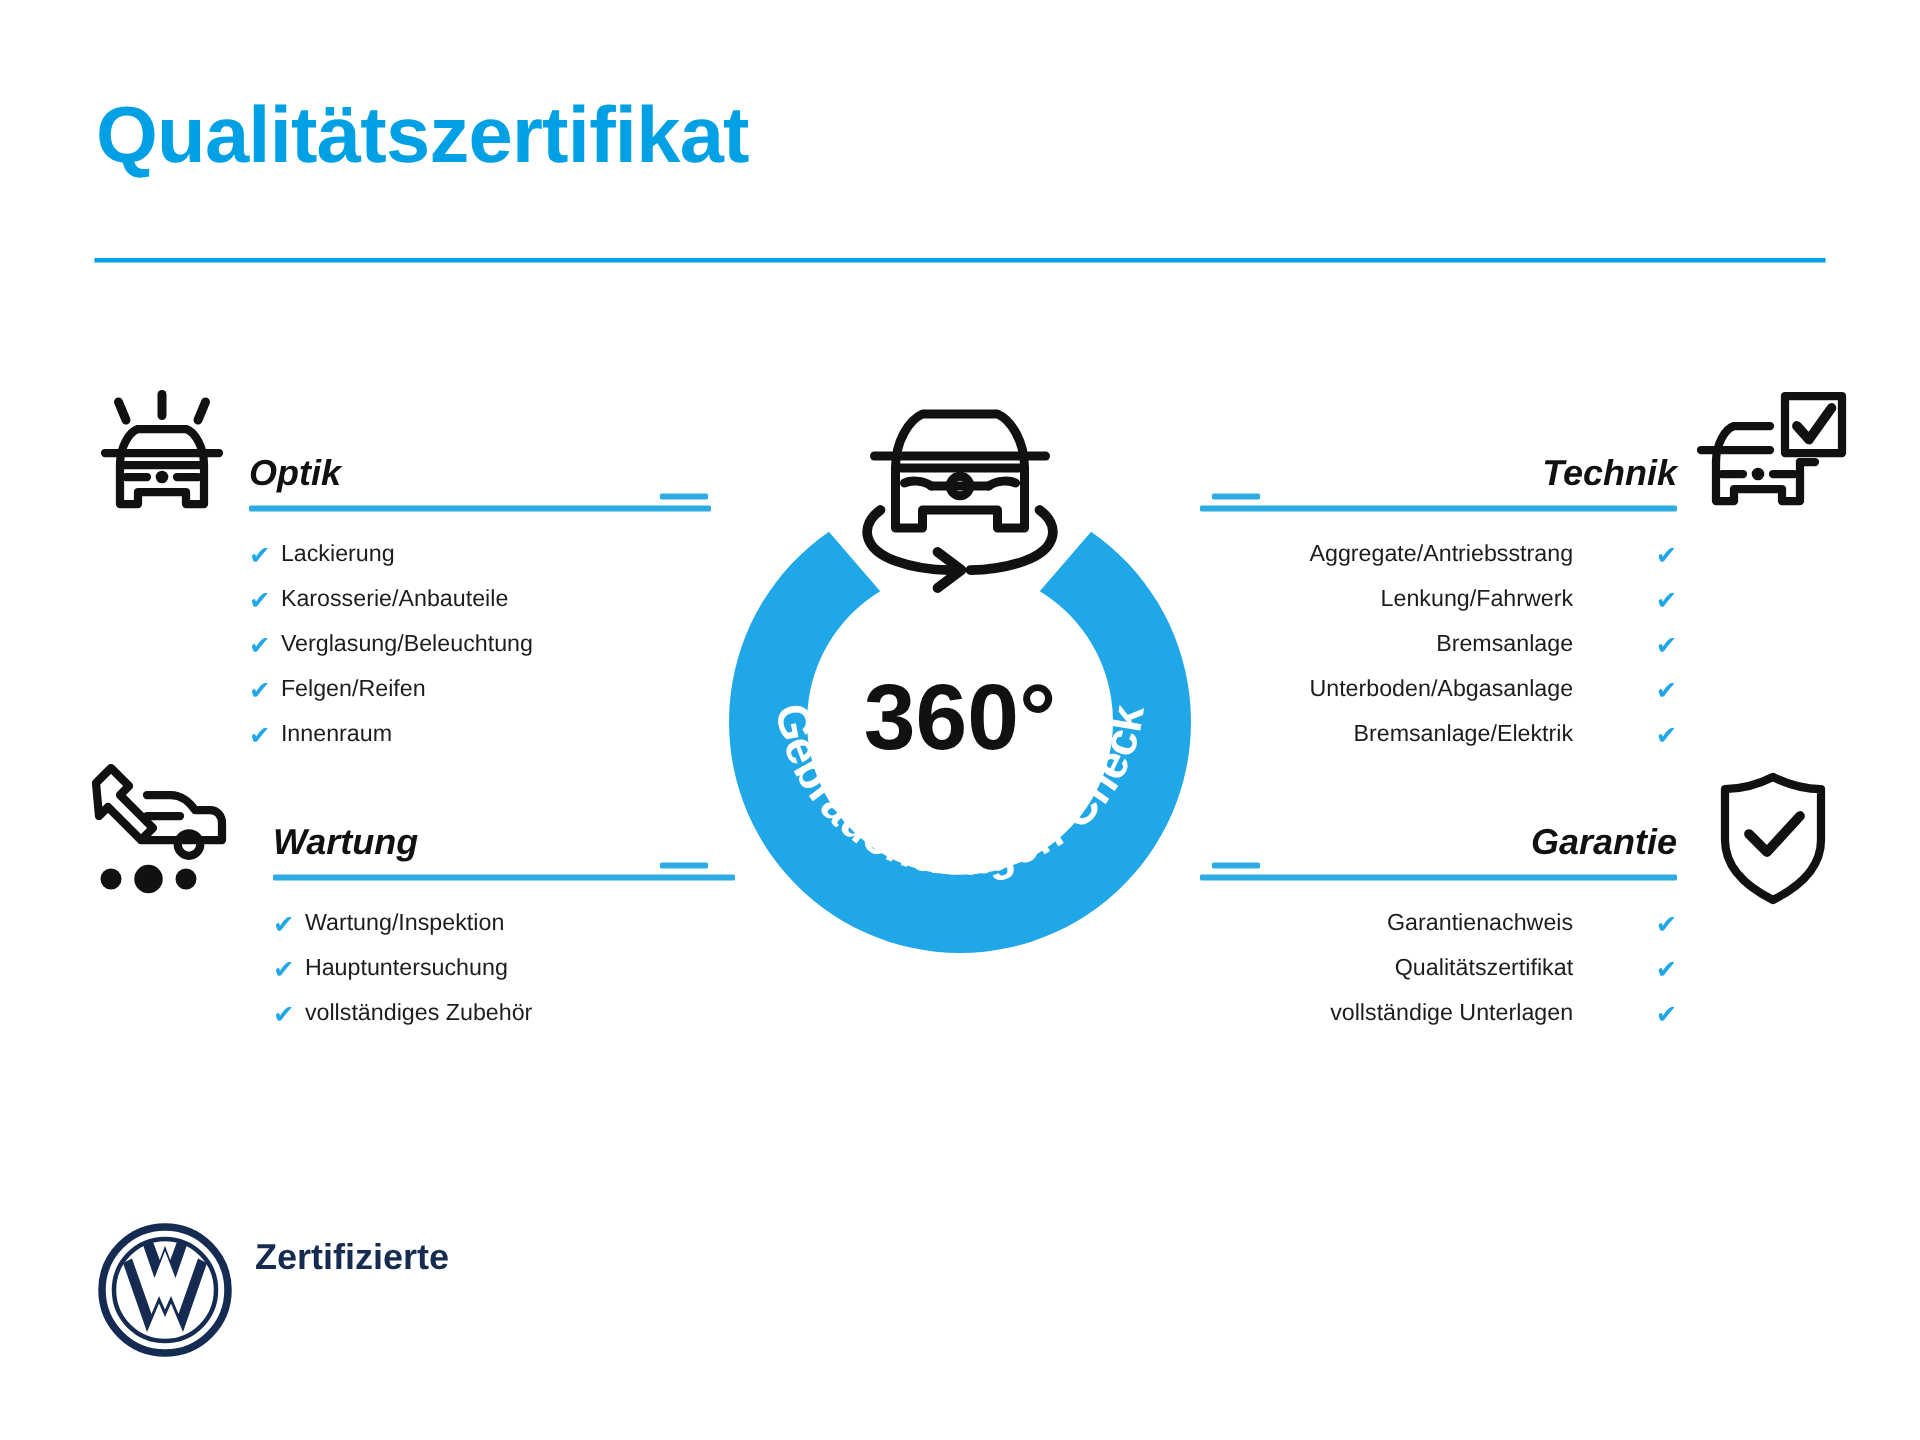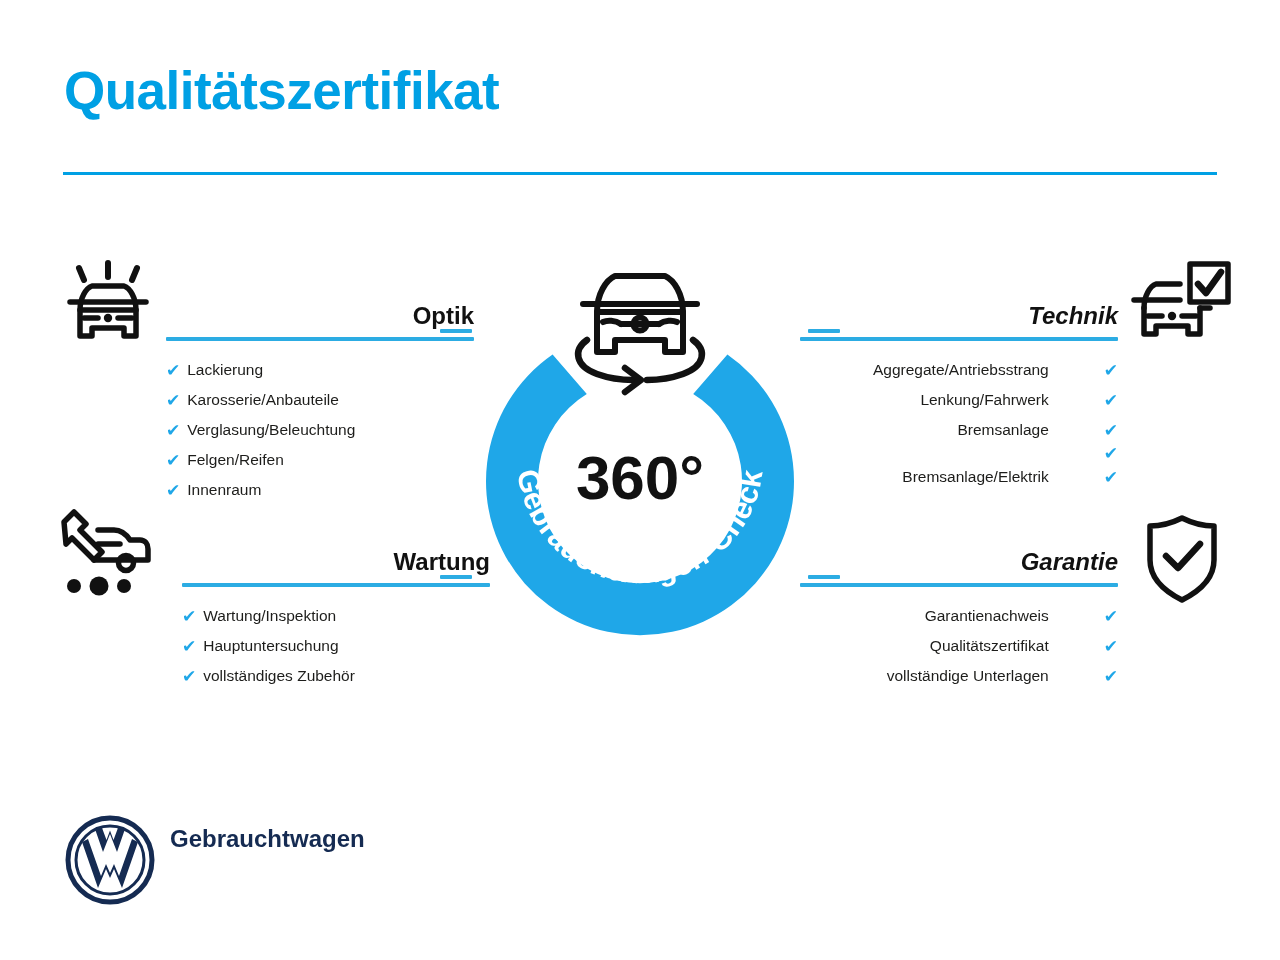--- a/index.html
+++ b/index.html
@@ -29,21 +29,21 @@
   }
   .block .rule{height:4px;background:#2CACE3;margin-top:8px;border-radius:1px;}
   .block ul{list-style:none;margin:0;padding:0;}
   .block li{
     font-size:15.5px;color:#1d1d1b;line-height:30px;white-space:nowrap;
     display:flex;align-items:center;
   }
   .chk{color:#1FA7E8;font-size:17px;font-weight:bold;line-height:1;}
 
   
-  .left .heading{text-align:right;}
+  .left .heading{text-align:left;font-style:italic;}
   .left ul{margin-top:14px;}
   .left li{justify-content:flex-start;}
   .left .chk{margin-right:7px;}
 
   
   .right .heading{text-align:right;font-style:italic;}
   .right ul{margin-top:14px;}
   .right li{justify-content:flex-end;gap:48px;}
   .right .chk{margin-left:7px;}
 
@@ -242,20 +242,21 @@
         </li>
         <li>
           <span>Lenkung/Fahrwerk</span>
           <span class="chk">✔</span>
         </li>
         <li>
           <span>Bremsanlage</span>
           <span class="chk">✔</span>
         </li>
         <li>
+          <span>Unterboden/Abgasanlage</span>
           <span class="chk">✔</span>
         </li>
         <li>
           <span>Bremsanlage/Elektrik</span>
           <span class="chk">✔</span>
         </li>
       </ul>
   </div>
 
   <div class="block right" id="block-garantie">
@@ -281,16 +282,16 @@
     <svg viewBox="0 0 96 96" width="96" height="96">
       <circle cx="48" cy="48" r="42" fill="none" stroke="#152B52" stroke-width="5"></circle>
       <circle cx="48" cy="48" r="34" fill="none" stroke="#152B52" stroke-width="3"></circle>
       <path d="M33 17 L41 40 L48 22 L55 40 L63 17
                L56.5 14.5 L51.5 28 L48 18.5 L44.5 28 L39.5 14.5 Z" fill="#152B52"></path>
       <path d="M20 30 L36 76 L44 57 L48 66 L52 57 L60 76 L76 30
                L70 27 L57 64 L52 52 L48 61 L44 52 L39 64 L26 27 Z" fill="#152B52"></path>
     </svg>
   </div>
   <div class="footer-text">
-    <div>Gebrauchtwagen</div>
+    <div>Zertifizierte</div>
   </div>
 
 </div>
 
 </body></html>

